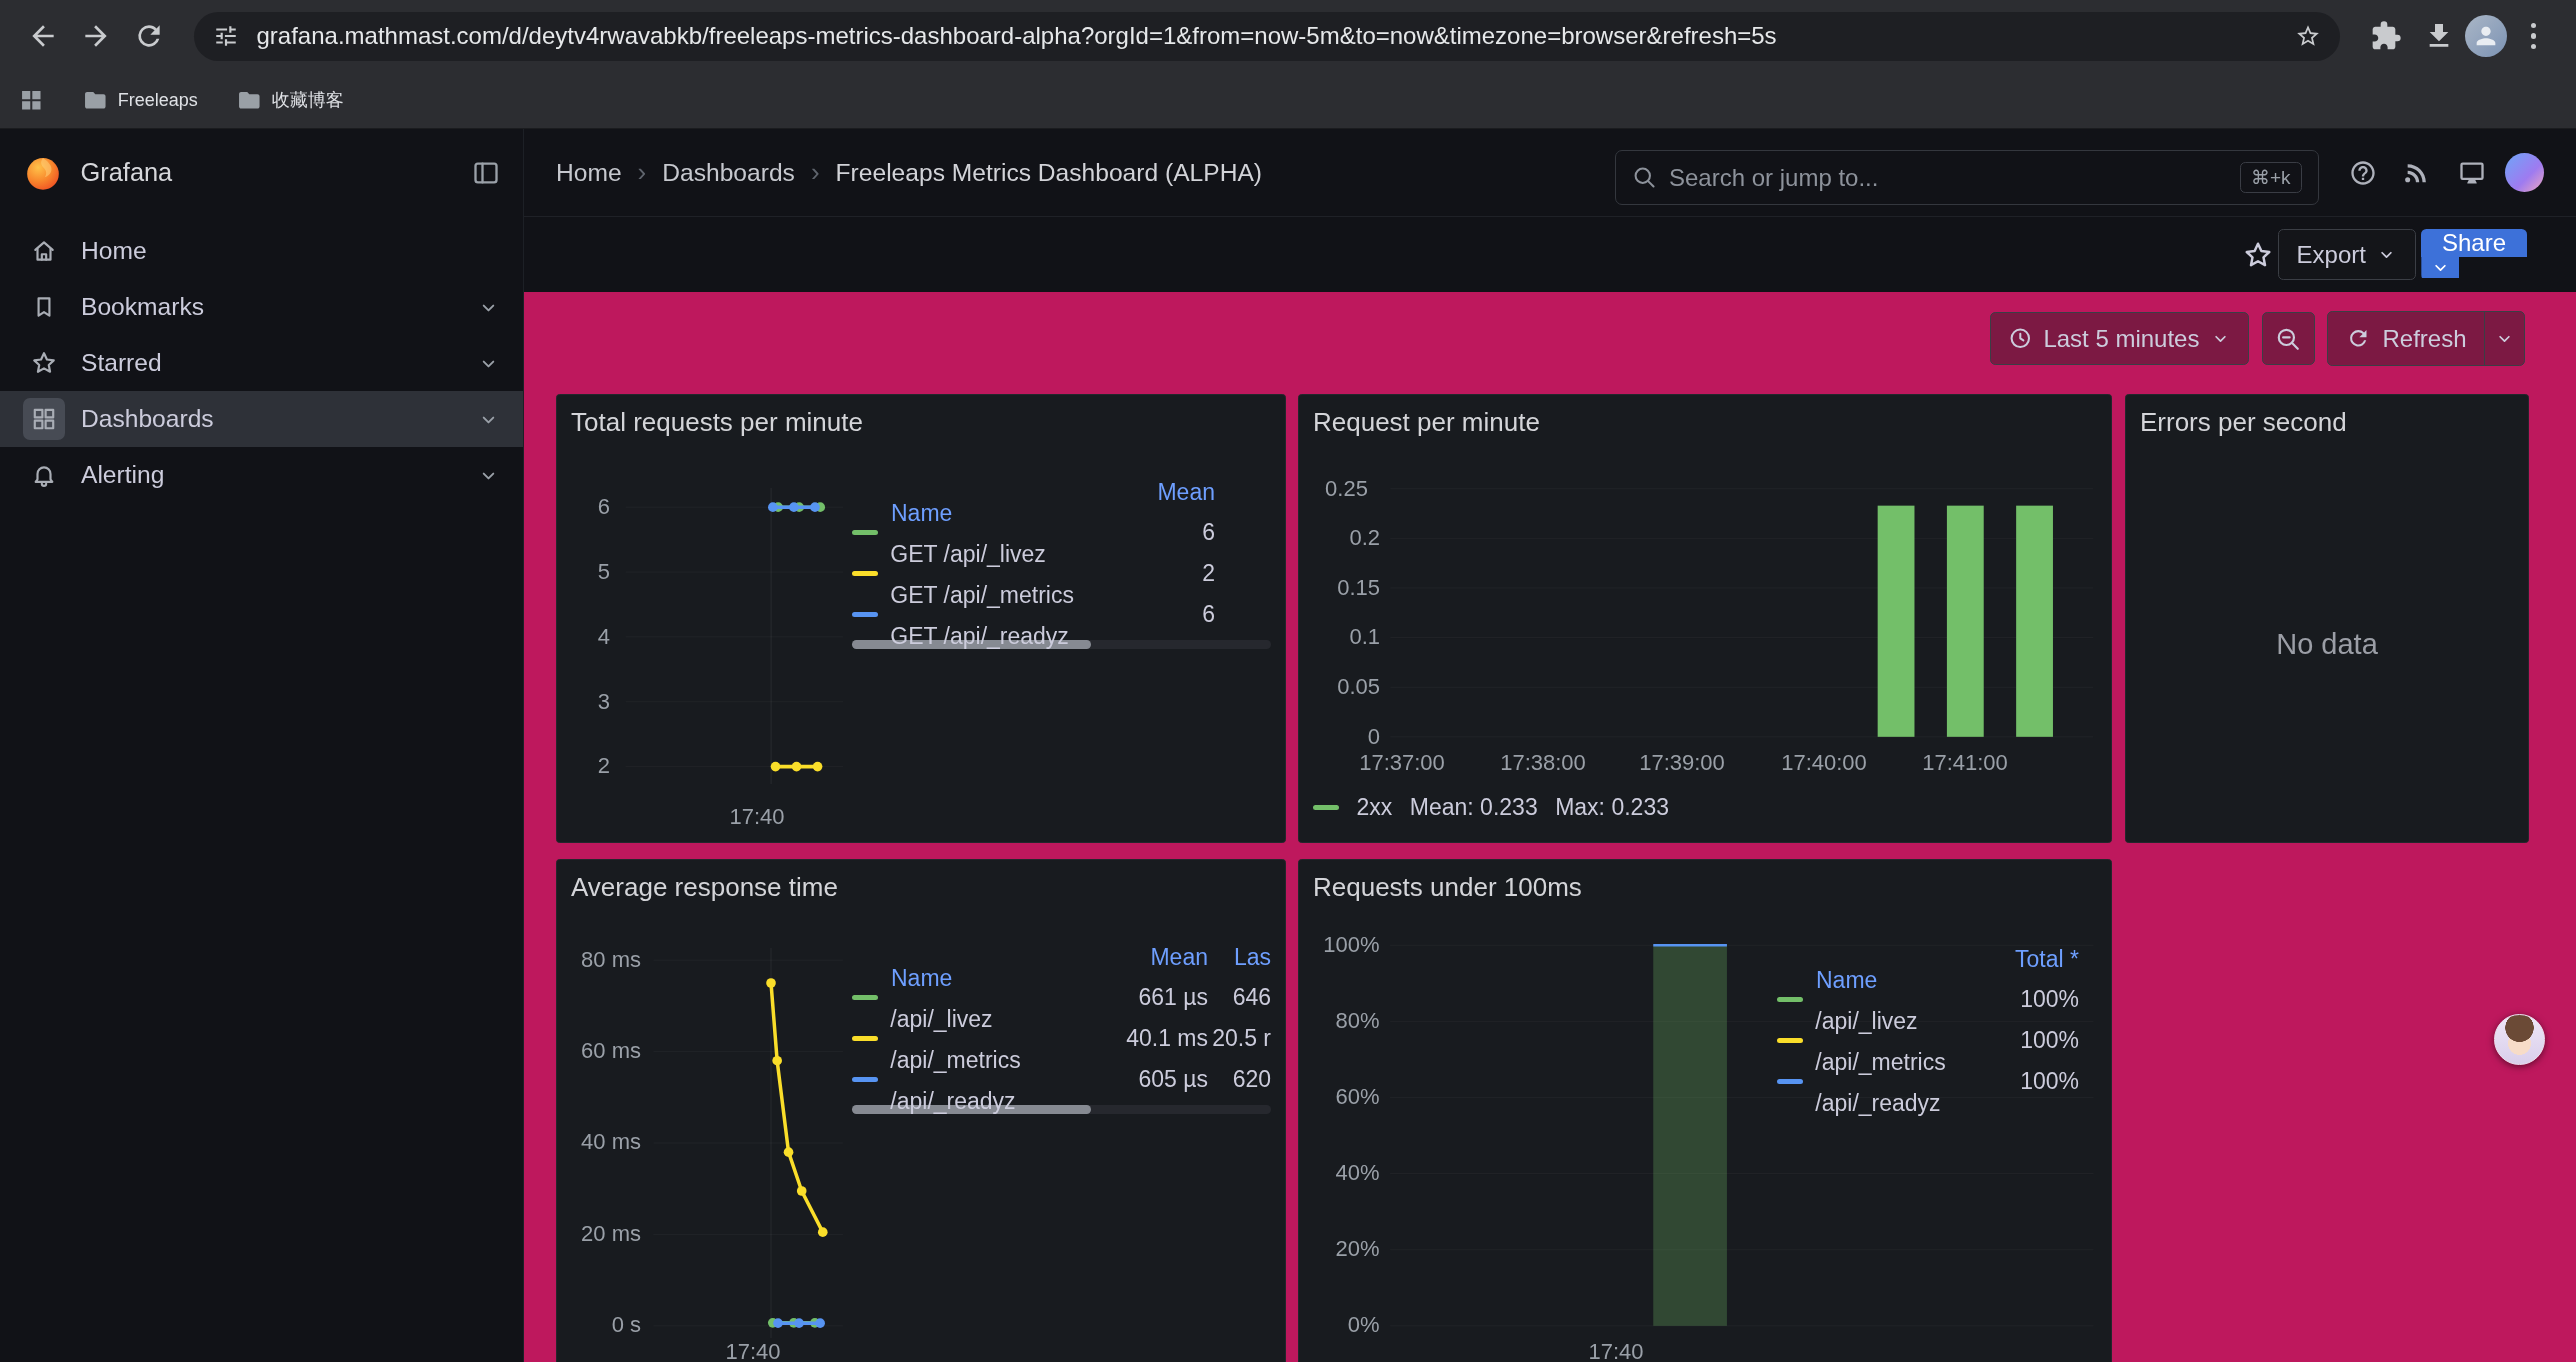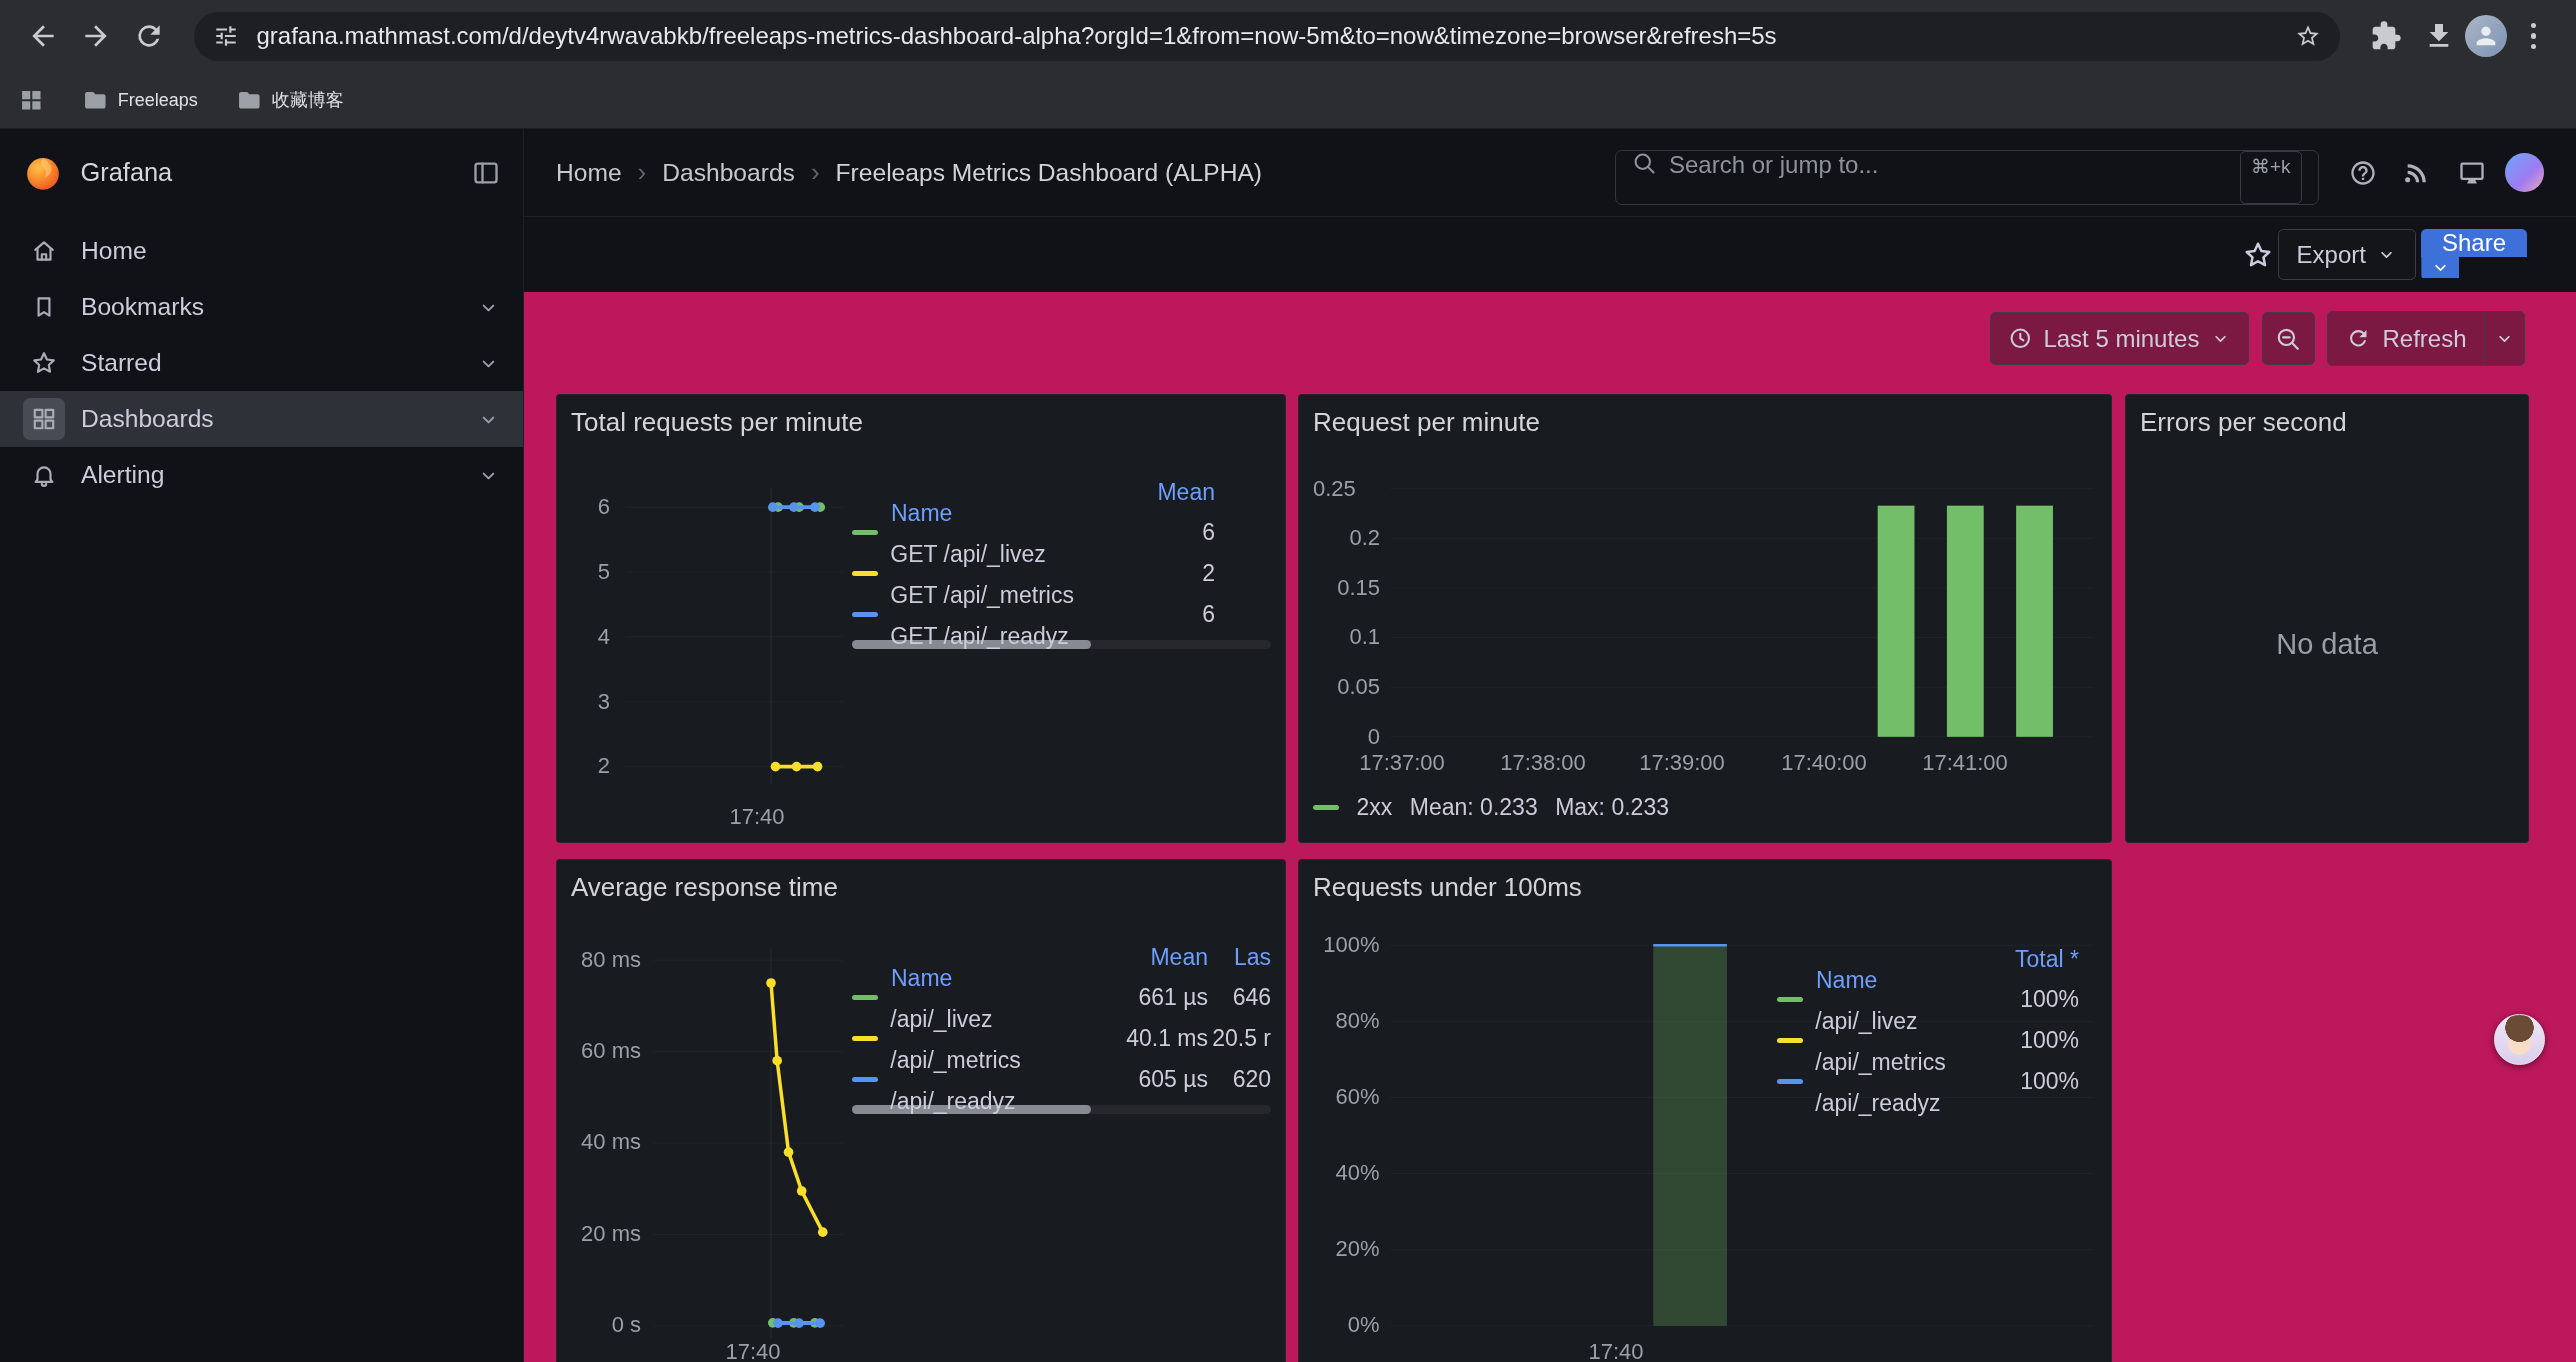--- a/index.html
+++ b/index.html
@@ -53,21 +53,21 @@
   .chev svg{width:23px;height:23px;}
   .nav-item.active{background:#2e3138;}
   .nav-item.active .nav-ic{background:#474b54;border-radius:7px;}
 
   .main{flex:1;display:flex;flex-direction:column;min-width:0;}
   .nav-row{height:87px;flex:none;display:flex;align-items:center;
            border-bottom:0.9px solid #1f2127;padding:0 32px;}
   .crumbs{display:flex;align-items:center;font-size:24.6px;color:#c6c8ce;white-space:nowrap;}
   .crumb-sep{color:#5f646d;margin:0 16px;font-size:26px;}
   .crumb-last{color:#d2d3d8;}
-  .search{display:flex;width:670px;height:53px;margin-left:auto;
+  .search{display:flex;align-items:center;width:670px;height:53px;margin-left:auto;
           border:0.9px solid #34373e;border-radius:7px;padding:0 16px;gap:12.3px;
           background:#111217;flex:none;margin-top:10px;}
   .search svg{width:24.6px;height:24.6px;color:#8d929b;flex:none;}
   .search-ph{color:#8d929b;font-size:24px;flex:1;white-space:nowrap;overflow:hidden;}
   .kbd{border:0.9px solid #3a3d45;border-radius:5.3px;padding:2.6px 10.5px;font-size:19px;
        color:#9aa0a8;white-space:nowrap;}
   .nav-icons{display:flex;align-items:center;gap:12.3px;margin-left:23px;}
   .nav-ico{width:42px;height:42px;display:flex;align-items:center;justify-content:center;
            color:#aeb1bb;}
   .nav-ico svg{width:28px;height:28px;}
@@ -476,21 +476,21 @@
               <line x1="104" y1="107" x2="906" y2="107" stroke="rgba(204,204,220,0.055)" stroke-width="1"></line>
               <line x1="104" y1="163.6" x2="906" y2="163.6" stroke="rgba(204,204,220,0.055)" stroke-width="1"></line>
               <line x1="104" y1="220.20000000000002" x2="906" y2="220.20000000000002" stroke="rgba(204,204,220,0.055)" stroke-width="1"></line>
               <line x1="104" y1="276.8" x2="906" y2="276.8" stroke="rgba(204,204,220,0.055)" stroke-width="1"></line>
               <line x1="104" y1="333.4" x2="906" y2="333.4" stroke="rgba(204,204,220,0.055)" stroke-width="1"></line>
               <line x1="104" y1="390" x2="906" y2="390" stroke="rgba(204,204,220,0.055)" stroke-width="1"></line>
               <rect x="660" y="126.24399999999997" width="42" height="263.75600000000003" fill="#73bf69"></rect>
               <rect x="739" y="126.24399999999997" width="42" height="263.75600000000003" fill="#73bf69"></rect>
               <rect x="818" y="126.24399999999997" width="42" height="263.75600000000003" fill="#73bf69"></rect>
             </svg>
-            <div class="tick" style="left: 14px; top: 82px; width: 67px; text-align: left;">0.25</div>
+            <div class="tick" style="left: 14px; top: 82px; width: 67px; text-align: center;">0.25</div>
             <div class="tick" style="left: 14px; top: 131px; width: 67px; text-align: right;">0.2</div>
             <div class="tick" style="left: 14px; top: 181px; width: 67px; text-align: right;">0.15</div>
             <div class="tick" style="left: 14px; top: 230px; width: 67px; text-align: right;">0.1</div>
             <div class="tick" style="left: 14px; top: 280px; width: 67px; text-align: right;">0.05</div>
             <div class="tick" style="left: 14px; top: 330px; width: 67px; text-align: right;">0</div>
             <div class="tick" style="left: 103px; top: 356px; transform: translateX(-50%);">17:37:00</div>
             <div class="tick" style="left: 244px; top: 356px; transform: translateX(-50%);">17:38:00</div>
             <div class="tick" style="left: 383px; top: 356px; transform: translateX(-50%);">17:39:00</div>
             <div class="tick" style="left: 525px; top: 356px; transform: translateX(-50%);">17:40:00</div>
             <div class="tick" style="left: 666px; top: 356px; transform: translateX(-50%);">17:41:00</div>

